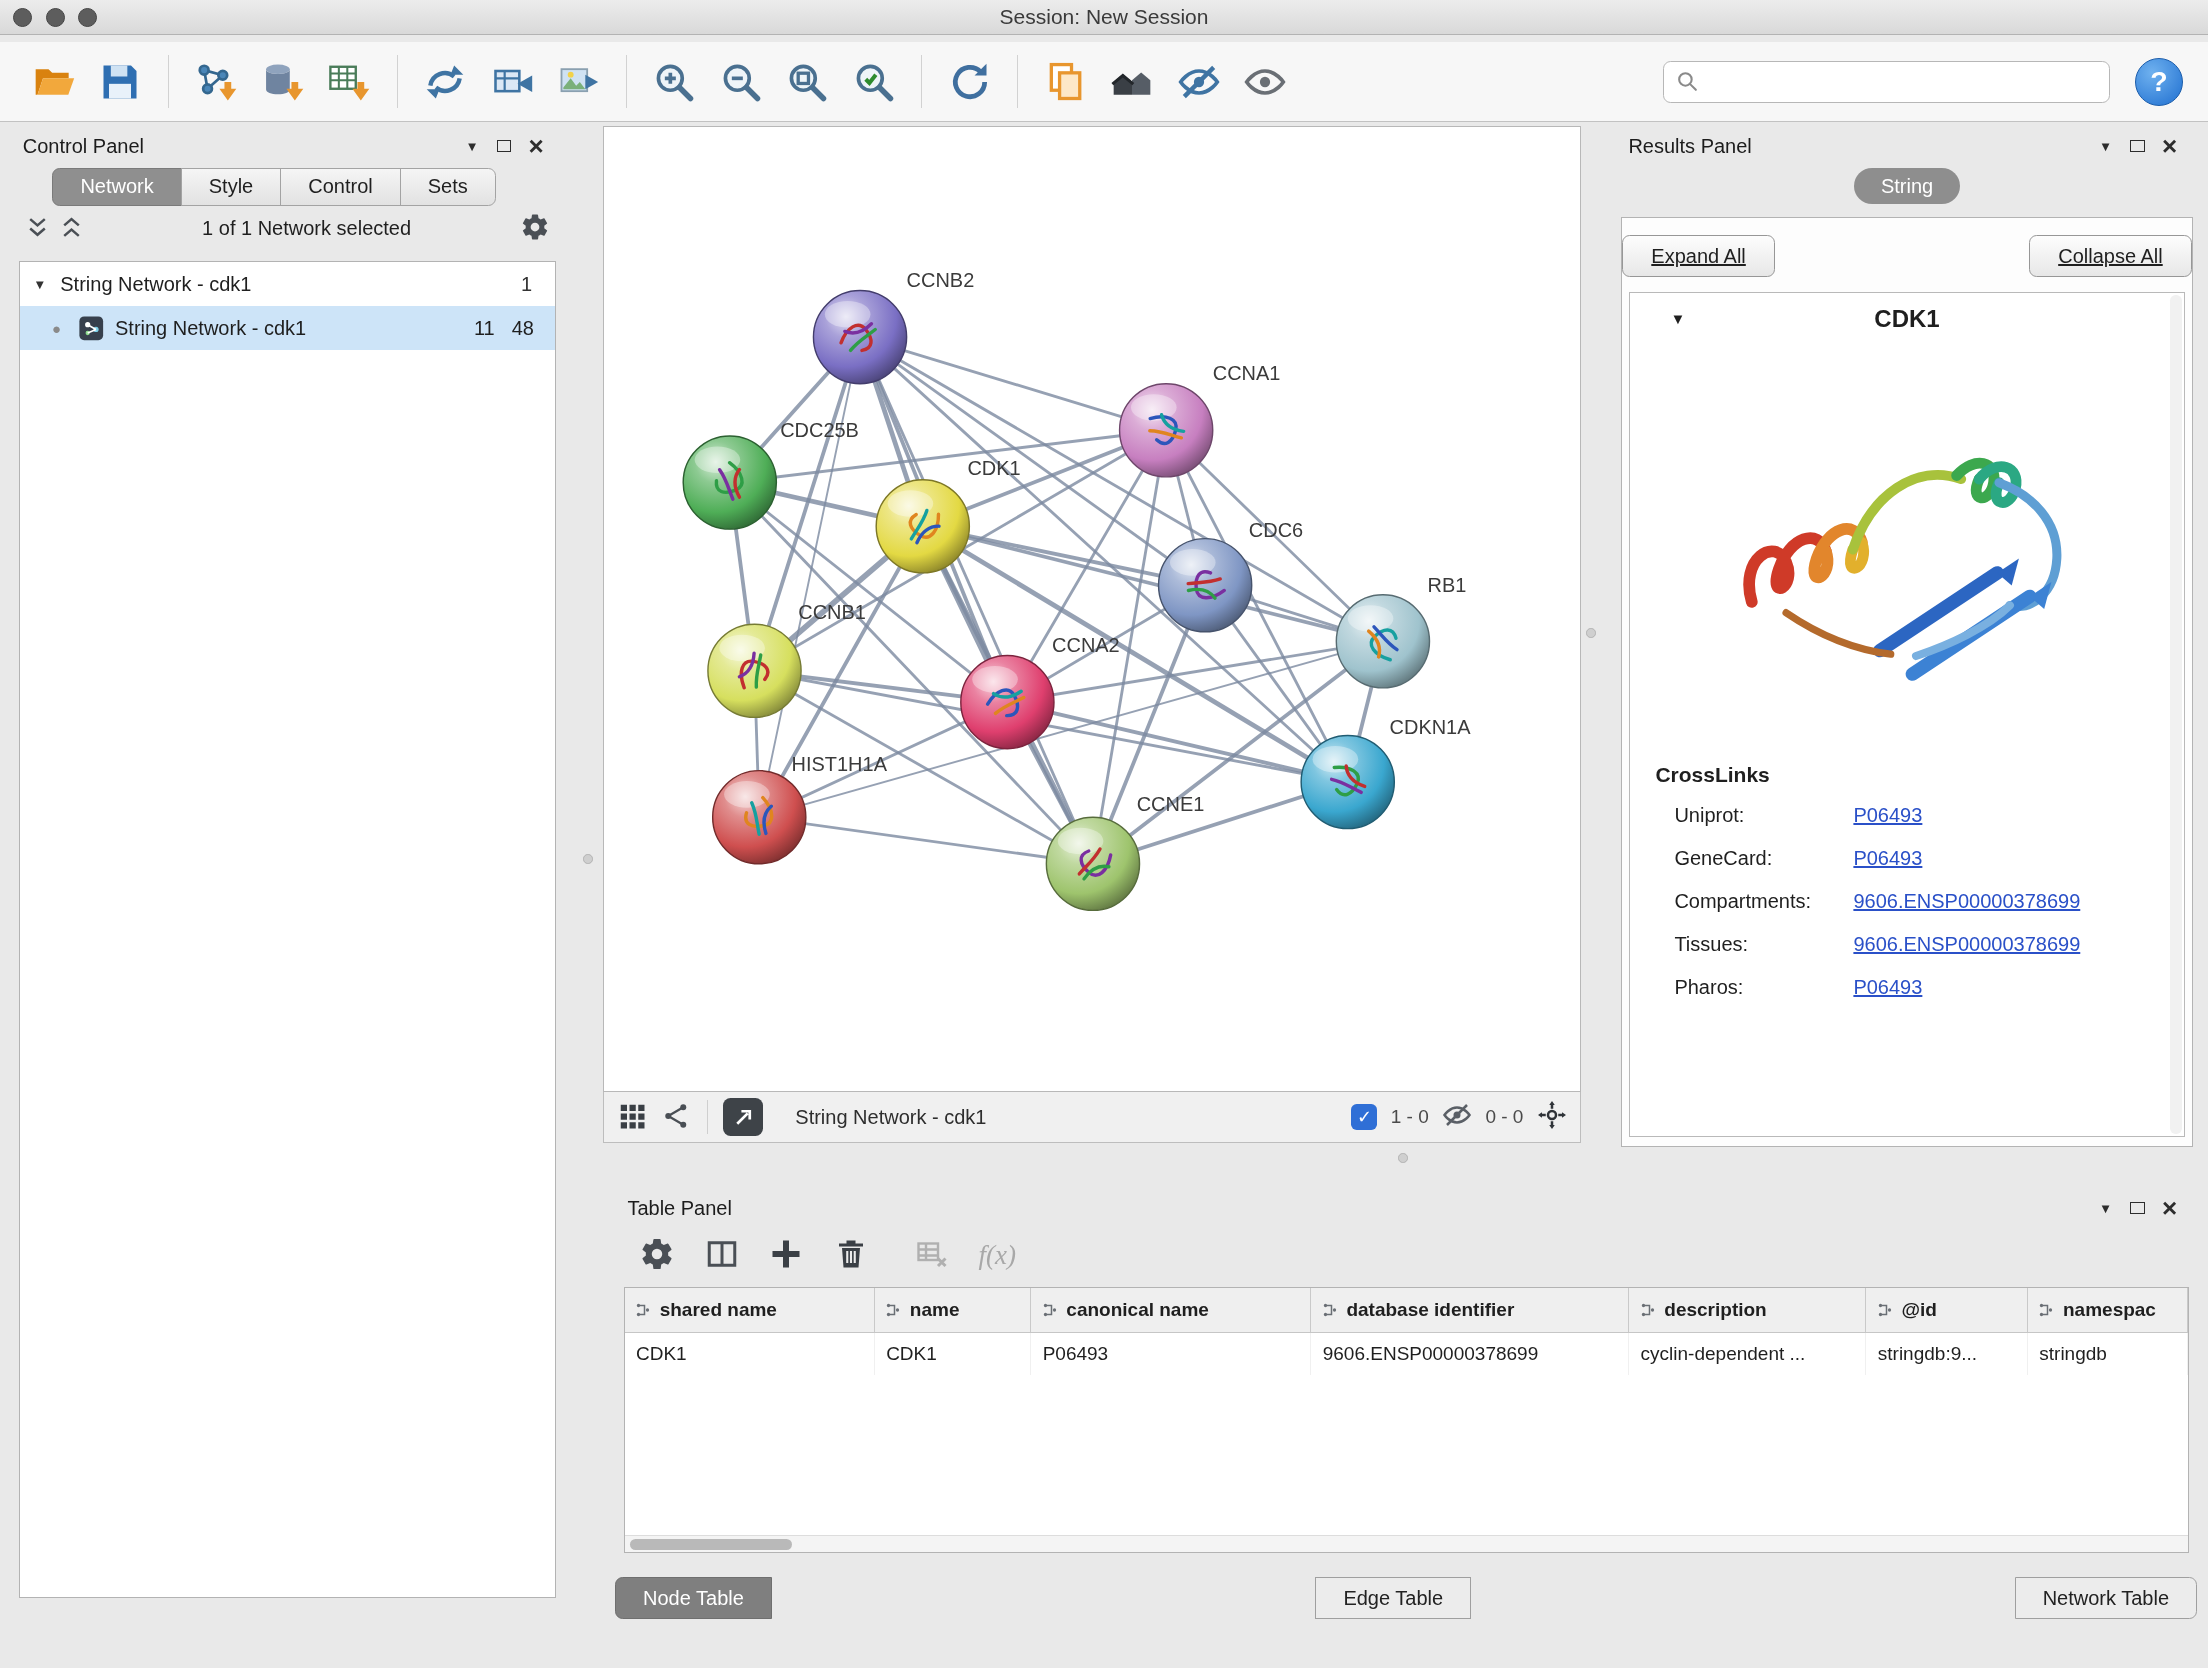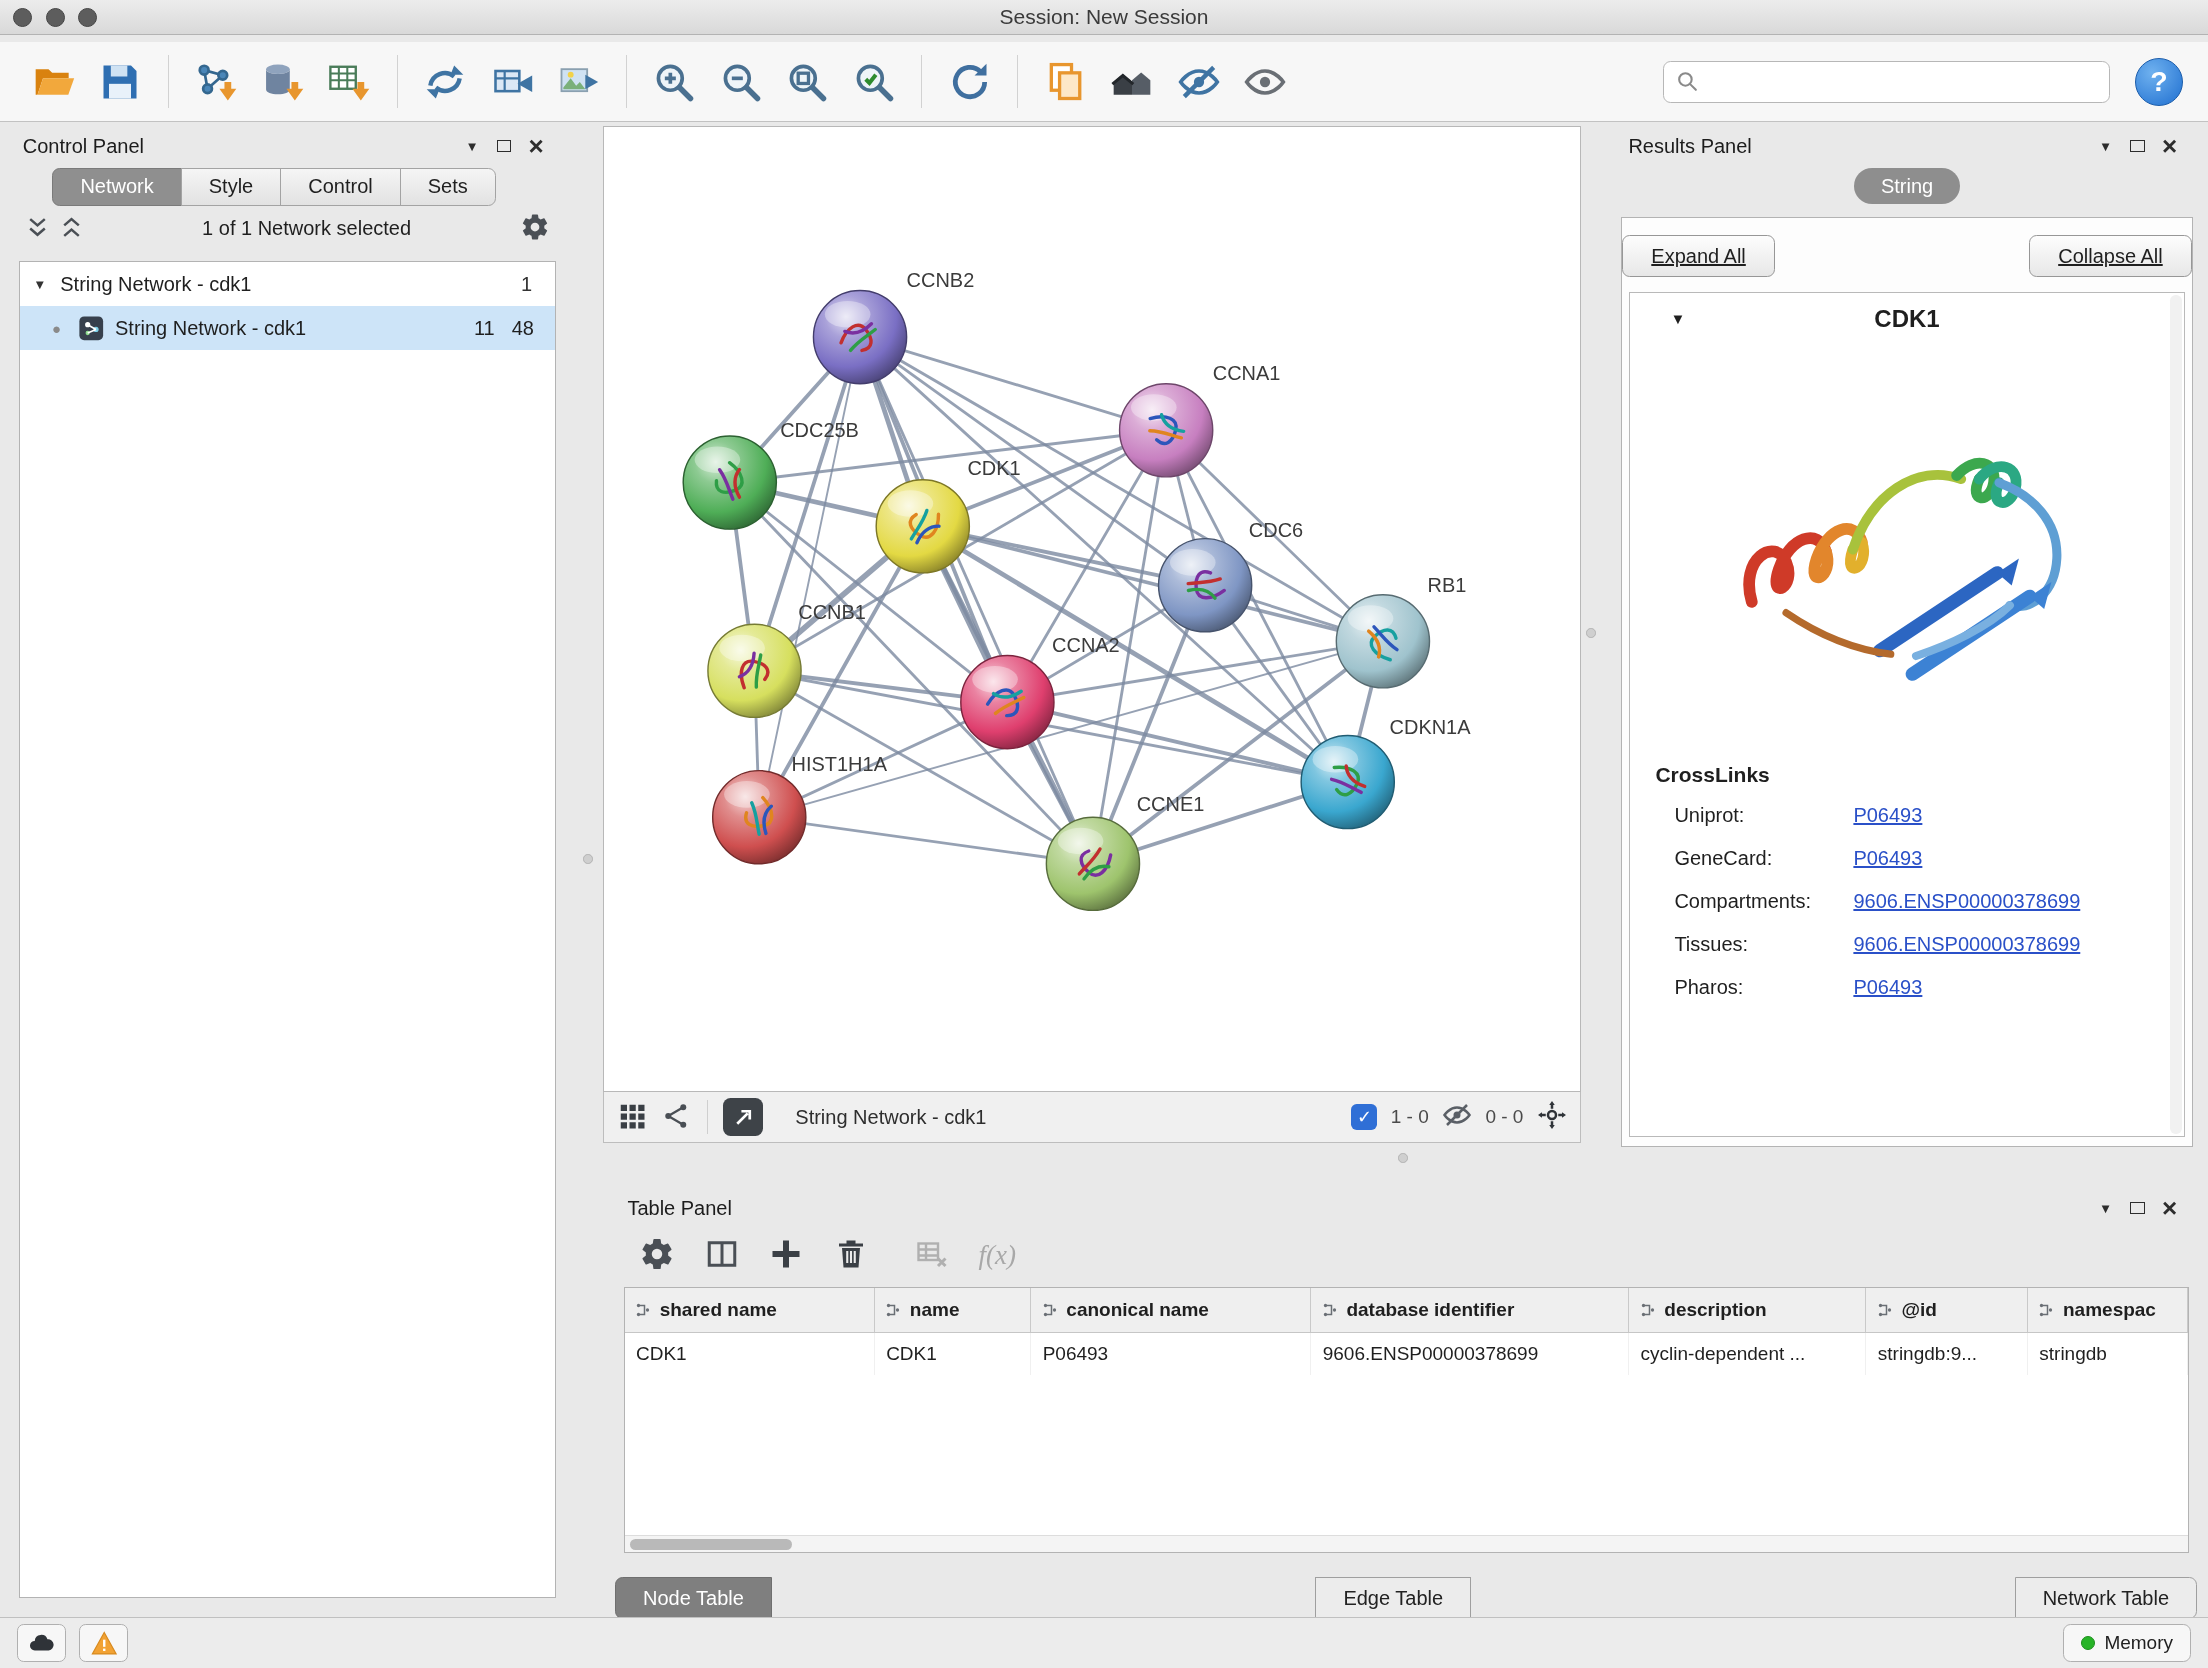--- a/index.html
+++ b/index.html
@@ -791,33 +791,15 @@
         <div class="bt-tab sel">Node Table</div>
         <div class="bt-tab">Edge Table</div>
         <div class="bt-tab">Network Table</div>
       </div>
   </div>
 
   <div class="dot" style="left:583px; top:854px;"></div>
   <div class="dot" style="left:1586px; top:628px;"></div>
   <div class="dot" style="left:1398px; top:1153px;"></div>
 
-  <div id="status-bar">
-    <span class="sb-btn">
-        <svg viewBox="0 0 24 24" fill="#2f3338">
-          <path d="M6.5 18a4 4 0 010-8 5.5 5.5 0 0110.7-1.3A3.7 3.7 0 0118.3 18z"></path>
-        </svg>
-      </span>
-    <span class="sb-btn">
-        <svg viewBox="0 0 24 24">
-          <path fill="#f2a233" stroke="#d88a1f" d="M12 3l10 18H2z"></path>
-          <rect x="11" y="9" width="2" height="6" fill="#fff"></rect>
-          <rect x="11" y="16.5" width="2" height="2" fill="#fff"></rect>
-        </svg>
-      </span>
-    <span id="memory-btn">
-      <span id="memory-dot"></span>
-      <span>Memory</span>
-    </span>
-  </div>
 
 </div>
 
 
 </body></html>

